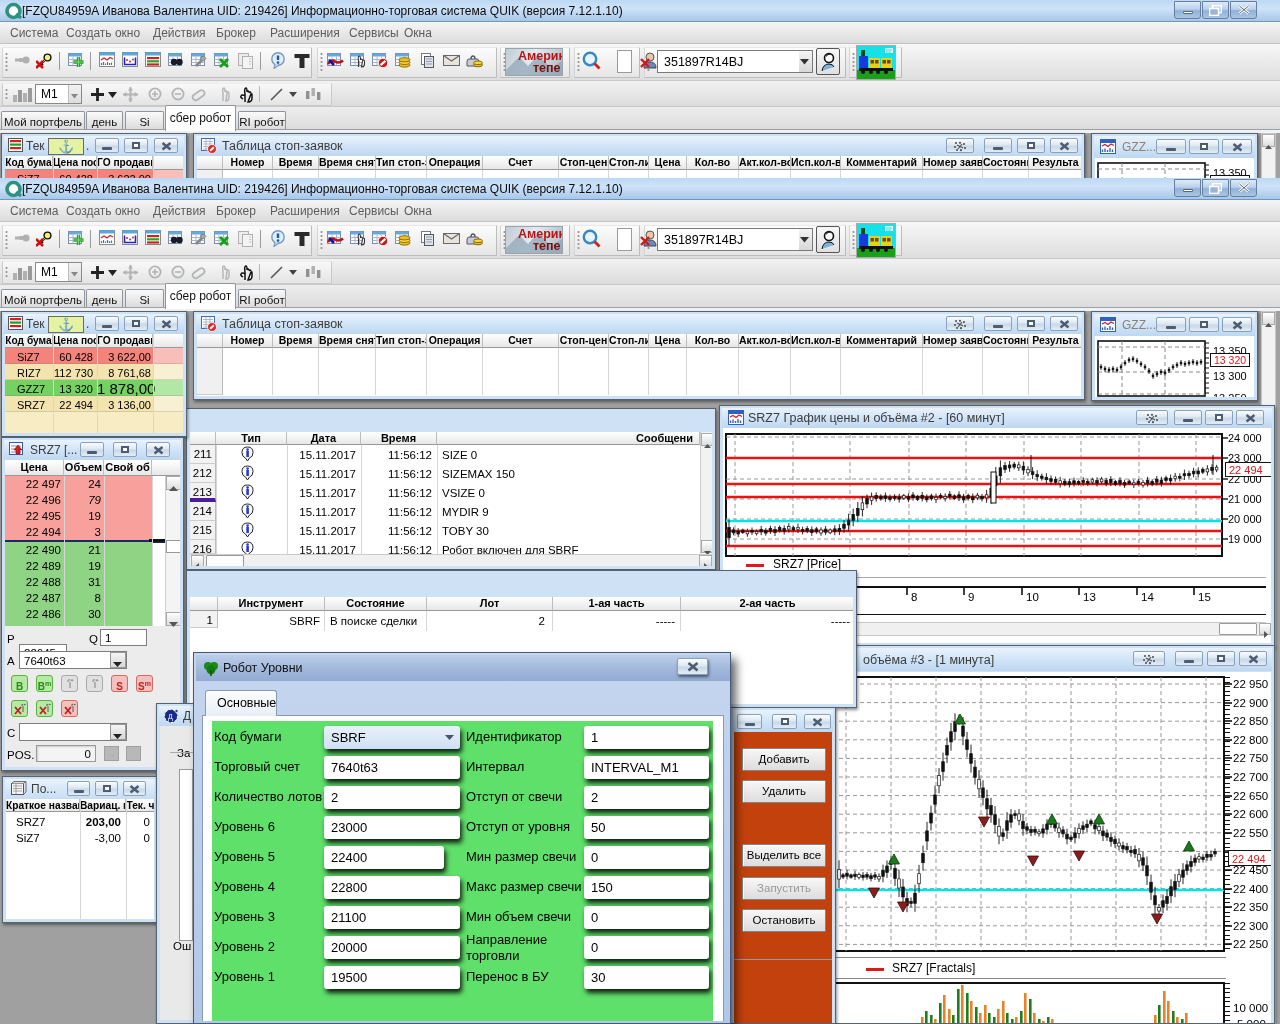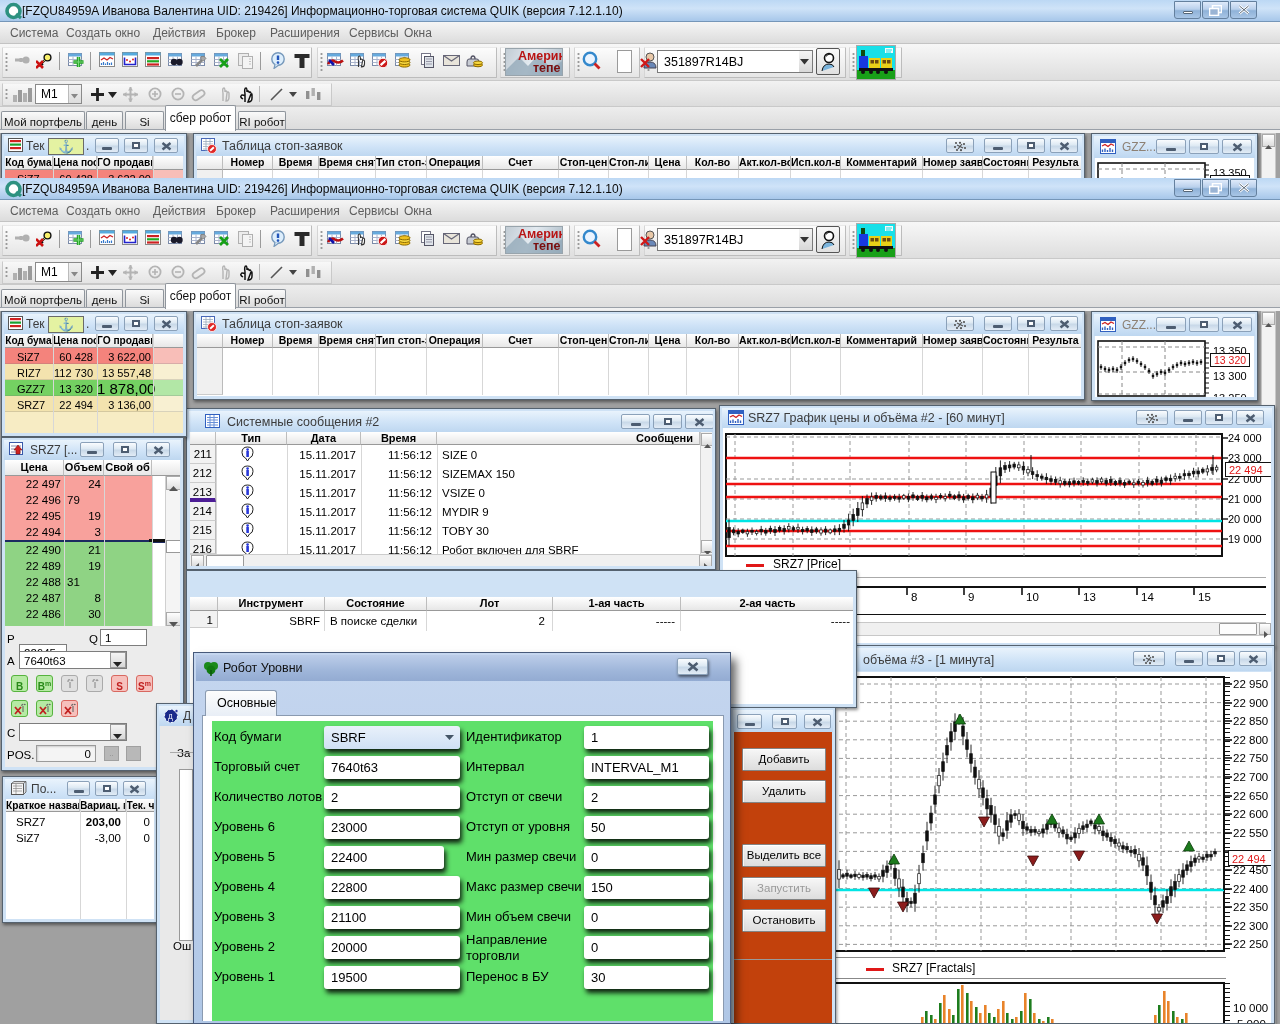--- a/index.html
+++ b/index.html
@@ -1657,38 +1657,20 @@
           <div class="a vln" style="left:489px;top:14px;width:1px;height:47px;"></div>
           <div class="a vln" style="left:541px;top:14px;width:1px;height:47px;"></div>
           <div class="a vln" style="left:593px;top:14px;width:1px;height:47px;"></div>
           <div class="a vln" style="left:643px;top:14px;width:1px;height:47px;"></div>
           <div class="a vln" style="left:725px;top:14px;width:1px;height:47px;"></div>
           <div class="a vln" style="left:785px;top:14px;width:1px;height:47px;"></div>
           <div class="a vln" style="left:831px;top:14px;width:1px;height:47px;"></div>
         </div>
       </div>
       <div class="win" style="left:186px;top:230px;width:530px;height:162px;z-index:3;">
-        <div class="wt" style="height:21px">
-          <svg class="a" style="left:16px;top:3px" width="17" height="16">
-            <rect x="0.5" y="0.5" width="14" height="13" fill="#fff" stroke="#3060c0"></rect>
-            <path d="M2 3.5 H13 M2 6 H13 M2 8.5 H13 M2 11 H13 M5 1 V13 M9 1 V13" stroke="#6890d8" stroke-width="1"></path>
-          </svg>
-          <div class="wtx" style="left:38px;top:4px;font-size:12.5px">Системные сообщения #2</div>
-          <div class="wb" style="left:432px;top:3px;width:29px">
-            <i class="gm"></i>
-          </div>
-          <div class="wb" style="left:464px;top:3px;width:29px">
-            <i class="gr"></i>
-          </div>
-          <div class="wb" style="left:496px;top:3px;width:29px">
-            <svg width="11" height="9" style="margin:3px auto 0;display:block">
-              <path d="M1.5 1 L9.5 7.5 M9.5 1 L1.5 7.5" stroke="#4d5d71" stroke-width="2.4"></path>
-            </svg>
-          </div>
-        </div>
         <div class="wbody" style="left:3px;top:23px;right:3px;bottom:3px">
           <div class="hc" style="left:0px;top:0;width:26px;height:13px;"></div>
           <div class="hc" style="left:26px;top:0;width:71px;height:13px;">Тип</div>
           <div class="hc" style="left:97px;top:0;width:74px;height:13px;">Дата</div>
           <div class="hc" style="left:171px;top:0;width:76px;height:13px;">Время</div>
           <div class="hc" style="left:247px;top:0;width:263px;height:13px;text-align:right;padding-right:6px;">Сообщени</div>
           <div class="a" style="left:0px;top:13px;width:26px;height:19px;background:#f2f2f2;border-right:1px solid #bbb;border-bottom:1px solid #ccc">
             <div class="t r" style="right:3px;top:2px;width:20px">211</div>
           </div>
           <div class="a" style="left:50px;top:14px;width:15px;height:16px;"><svg width="15" height="16">
@@ -1807,21 +1789,21 @@
           <div class="hc" style="left:148px;top:0;width:32px;height:14px;font-size:10.2px"></div>
           <div class="a" style="left:0px;top:14px;width:148px;height:16px;background:#f4837c;border-bottom:1px solid rgba(120,120,120,.25)"></div>
           <div class="a" style="left:148px;top:14px;width:32px;height:16px;background:#f8beb8;border-bottom:1px solid rgba(120,120,120,.25)"></div>
           <div class="t" style="left:12px;top:16px;font-size:11px">SiZ7</div>
           <div class="t" style="left:45px;top:16px;width:43px;text-align:right;font-size:11px">60 428</div>
           <div class="t" style="left:92px;top:16px;width:54px;text-align:right;font-size:11px">3 622,00</div>
           <div class="a" style="left:0px;top:30px;width:148px;height:16px;background:#f3e3ae;border-bottom:1px solid rgba(120,120,120,.25)"></div>
           <div class="a" style="left:148px;top:30px;width:32px;height:16px;background:#f8f0d2;border-bottom:1px solid rgba(120,120,120,.25)"></div>
           <div class="t" style="left:12px;top:32px;font-size:11px">RIZ7</div>
           <div class="t" style="left:45px;top:32px;width:43px;text-align:right;font-size:11px">112 730</div>
-          <div class="t" style="left:92px;top:32px;width:54px;text-align:right;font-size:11px">13 557,48</div>
+          <div class="t" style="left:92px;top:32px;width:54px;text-align:right;font-size:11px">8 761,68</div>
           <div class="a" style="left:0px;top:46px;width:148px;height:16px;background:#74d162;border-bottom:1px solid rgba(120,120,120,.25)"></div>
           <div class="a" style="left:148px;top:46px;width:32px;height:16px;background:#b2e7a6;border-bottom:1px solid rgba(120,120,120,.25)"></div>
           <div class="t" style="left:12px;top:48px;font-size:11px">GZZ7</div>
           <div class="t" style="left:45px;top:48px;width:43px;text-align:right;font-size:11px">13 320</div>
           <div class="t" style="left:92px;top:48px;width:54px;text-align:right;font-size:15px">1 878,00</div>
           <div class="a" style="left:0px;top:62px;width:148px;height:16px;background:#f3e3ae;border-bottom:1px solid rgba(120,120,120,.25)"></div>
           <div class="a" style="left:148px;top:62px;width:32px;height:16px;background:#f8f0d2;border-bottom:1px solid rgba(120,120,120,.25)"></div>
           <div class="t" style="left:12px;top:64px;font-size:11px">SRZ7</div>
           <div class="t" style="left:45px;top:64px;width:43px;text-align:right;font-size:11px">22 494</div>
           <div class="t" style="left:92px;top:64px;width:54px;text-align:right;font-size:11px">3 136,00</div>
@@ -1855,38 +1837,38 @@
           <div class="a" style="left:0px;top:0px;width:177px;height:166px;background:#fff"></div>
           <div class="hc" style="left:0px;top:0;width:59px;height:16px;line-height:15px">Цена</div>
           <div class="hc" style="left:59px;top:0;width:40px;height:16px;line-height:15px">Объем</div>
           <div class="hc" style="left:99px;top:0;width:48px;height:16px;line-height:15px">Свой об</div>
           <div class="hc" style="left:147px;top:0;width:30px;height:16px"></div>
           <div class="a" style="left:0px;top:16px;width:147px;height:16px;background:#f8a19c"></div>
           <div class="t" style="left:4px;top:17px;width:52px;text-align:right;">22 497</div>
           <div class="t" style="left:62px;top:17px;width:34px;text-align:right;">24</div>
           <div class="a" style="left:0px;top:32px;width:147px;height:16px;background:#f8a19c"></div>
           <div class="t" style="left:4px;top:33px;width:52px;text-align:right;">22 496</div>
-          <div class="t" style="left:62px;top:33px;width:34px;text-align:left;">79</div>
+          <div class="t" style="left:62px;top:33px;width:34px;text-align:right;font-style:italic;">79</div>
           <div class="a" style="left:0px;top:48px;width:147px;height:16px;background:#f8a19c"></div>
           <div class="t" style="left:4px;top:49px;width:52px;text-align:right;">22 495</div>
           <div class="t" style="left:62px;top:49px;width:34px;text-align:right;">19</div>
           <div class="a" style="left:0px;top:64px;width:147px;height:16px;background:#f8a19c"></div>
           <div class="t" style="left:4px;top:65px;width:52px;text-align:right;">22 494</div>
           <div class="t" style="left:62px;top:65px;width:34px;text-align:right;">3</div>
           <div class="a" style="left:0px;top:80px;width:160px;height:2.5px;background:#1c2a60"></div>
           <div class="a" style="left:144px;top:79px;width:18px;height:3px;background:#111"></div>
           <div class="a" style="left:0px;top:82px;width:147px;height:16px;background:#8fd384"></div>
           <div class="t" style="left:4px;top:83px;width:52px;text-align:right;">22 490</div>
           <div class="t" style="left:62px;top:83px;width:34px;text-align:right;">21</div>
           <div class="a" style="left:0px;top:98px;width:147px;height:16px;background:#8fd384"></div>
           <div class="t" style="left:4px;top:99px;width:52px;text-align:right;">22 489</div>
           <div class="t" style="left:62px;top:99px;width:34px;text-align:right;">19</div>
           <div class="a" style="left:0px;top:114px;width:147px;height:16px;background:#8fd384"></div>
           <div class="t" style="left:4px;top:115px;width:52px;text-align:right;">22 488</div>
-          <div class="t" style="left:62px;top:115px;width:34px;">31</div>
+          <div class="t" style="left:62px;top:115px;width:34px;text-align:right;">31</div>
           <div class="a" style="left:0px;top:130px;width:147px;height:16px;background:#8fd384"></div>
           <div class="t" style="left:4px;top:131px;width:52px;text-align:right;">22 487</div>
           <div class="t" style="left:62px;top:131px;width:34px;text-align:right;">8</div>
           <div class="a" style="left:0px;top:146px;width:147px;height:16px;background:#8fd384"></div>
           <div class="t" style="left:4px;top:147px;width:52px;text-align:right;">22 486</div>
           <div class="t" style="left:62px;top:147px;width:34px;text-align:right;">30</div>
           <div class="a" style="left:0px;top:162px;width:147px;height:4px;background:#8fd384"></div>
           <div class="a vln" style="left:59px;top:16px;width:1px;height:150px;"></div>
           <div class="a vln" style="left:99px;top:16px;width:1px;height:150px;"></div>
           <div class="a vln" style="left:147px;top:16px;width:1px;height:150px;"></div>

